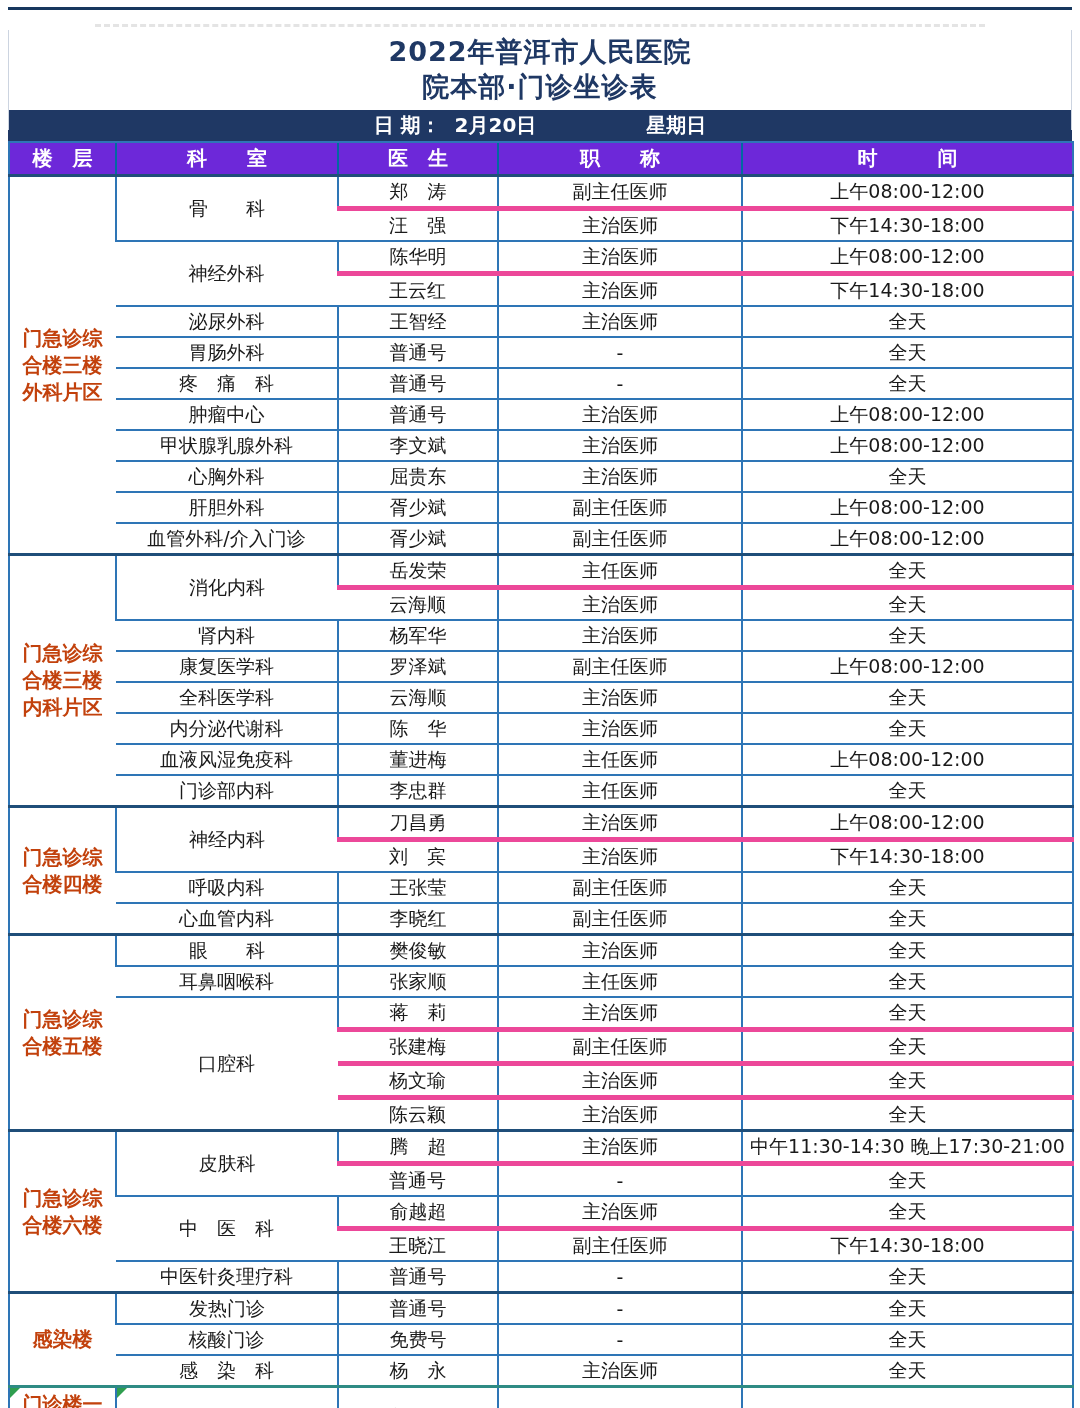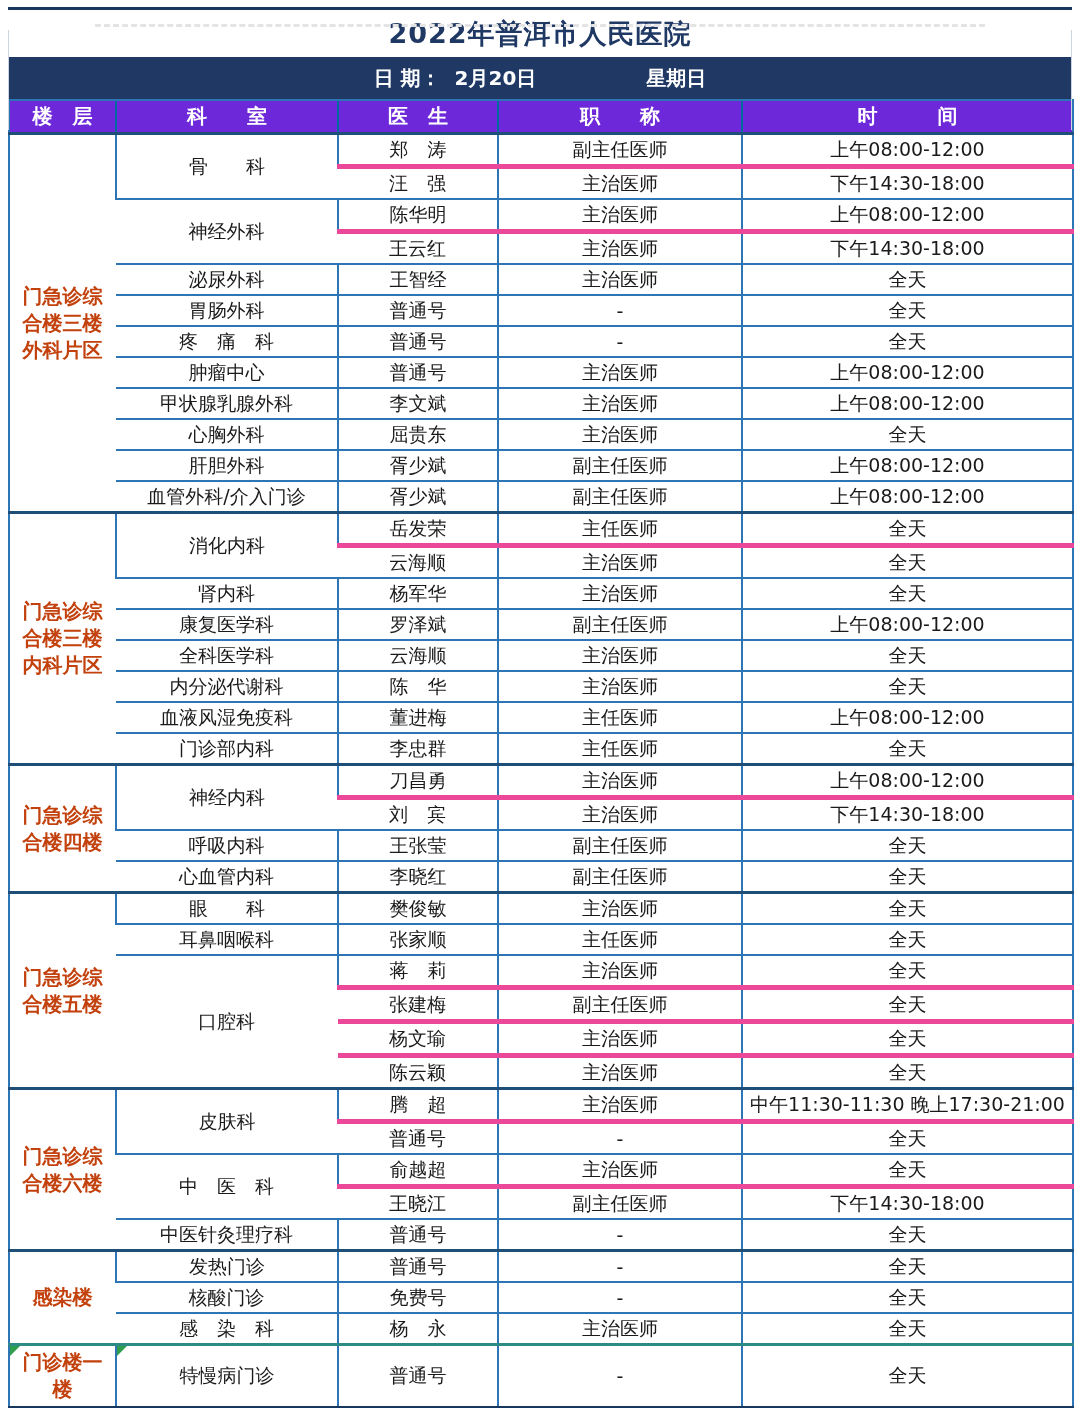--- a/index.html
+++ b/index.html
@@ -7,24 +7,24 @@
     width:1080px;height:1408px;background:#ffffff;
     font-family:"DejaVu Sans","Liberation Sans",sans-serif;
     position:relative;overflow:hidden;
   }
   .top-rule{position:absolute;top:7px;left:8px;right:8px;height:3px;background:#17375E;}
   .faint-dashes{position:absolute;top:24px;left:95px;right:95px;border-top:3px dashed #e4e4e4;}
   .side-rule{position:absolute;top:30px;height:100px;width:1px;background:#ccd4e0;}
   .side-rule.left{left:8px;}
   .side-rule.right{right:8px;}
 
-  .title-block{padding-top:16px;text-align:center;color:#1F3864;font-weight:bold;
+  .title-block{padding-top:34px;text-align:center;color:#1F3864;font-weight:bold;
     font-size:27px;line-height:35px;letter-spacing:1px;}
 
-  .date-bar{margin:6px 8px 0 8px;height:42px;background:#1F3864;color:#ffffff;
+  .date-bar{margin:6px 8px 0 8px;height:31px;background:#1F3864;color:#ffffff;
     display:flex;align-items:center;justify-content:center;
     font-size:20px;font-weight:bold;}
   .date-bar .weekday{margin-left:110px;}
   .date-bar .date-value{margin-left:14px;}
 
   table.schedule{border-collapse:collapse;table-layout:fixed;width:1064px;margin:0 8px;
     border-left:2px solid #2E75B6;border-right:2px solid #2E75B6;border-bottom:3px solid #17375E;}
   th{background:#6d28d9;color:#ffffff;font-weight:bold;font-size:20px;height:31px;
     padding:0;text-align:center;border-top:2px solid #2E75B6;}
   th + th{border-left:2px solid #0369a1;}
@@ -47,20 +47,21 @@
 </head>
 <body>
 
 <div class="top-rule"></div>
 <div class="faint-dashes"></div>
 <div class="side-rule left"></div>
 <div class="side-rule right"></div>
 
 <div class="title-block">
   <div>2022年普洱市人民医院</div>
+  <div>院本部·门诊坐诊表</div>
 </div>
 
 <div class="date-bar">
   <span>日 期：</span>
   <span class="date-value">2月20日</span>
   <span class="weekday">星期日</span>
 </div>
 
 <table class="schedule">
   <colgroup>
@@ -255,21 +256,21 @@
       <tr class="row-cont">
         <td class="doctor-cell">陈云颖</td>
         <td class="title-cell">主治医师</td>
         <td class="time-cell">全天</td>
       </tr>
       <tr class="section-start">
         <td class="floor-cell" rowspan="5">门急诊综<br>合楼六楼</td>
         <td class="dept-cell" rowspan="2">皮肤科</td>
         <td class="doctor-cell">腾　超</td>
         <td class="title-cell">主治医师</td>
-        <td class="time-cell">中午11:30-11:30 晚上17:30-21:00</td>
+        <td class="time-cell">中午11:30-14:30 晚上17:30-21:00</td>
       </tr>
       <tr class="row-cont">
         <td class="doctor-cell">普通号</td>
         <td class="title-cell">-</td>
         <td class="time-cell">全天</td>
       </tr>
       <tr class="group-start">
         <td class="dept-cell" rowspan="2">中　医　科</td>
         <td class="doctor-cell">俞越超</td>
         <td class="title-cell">主治医师</td>

